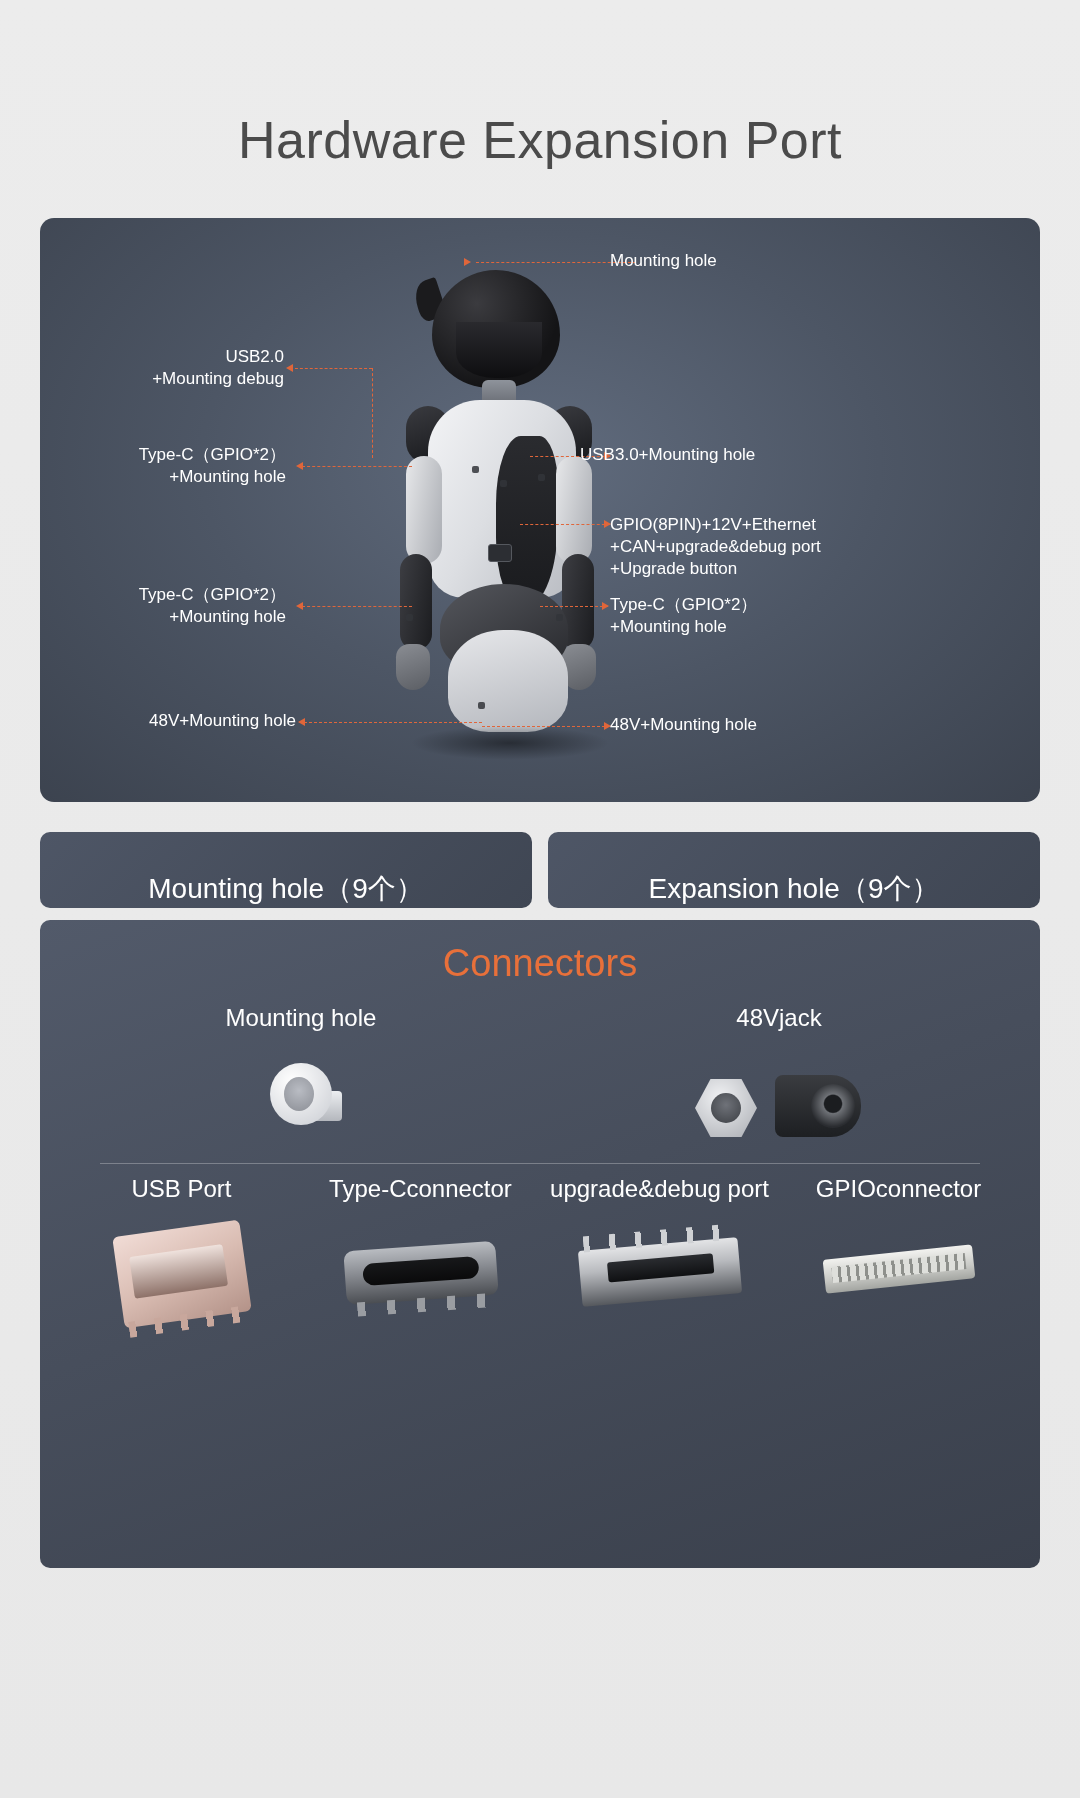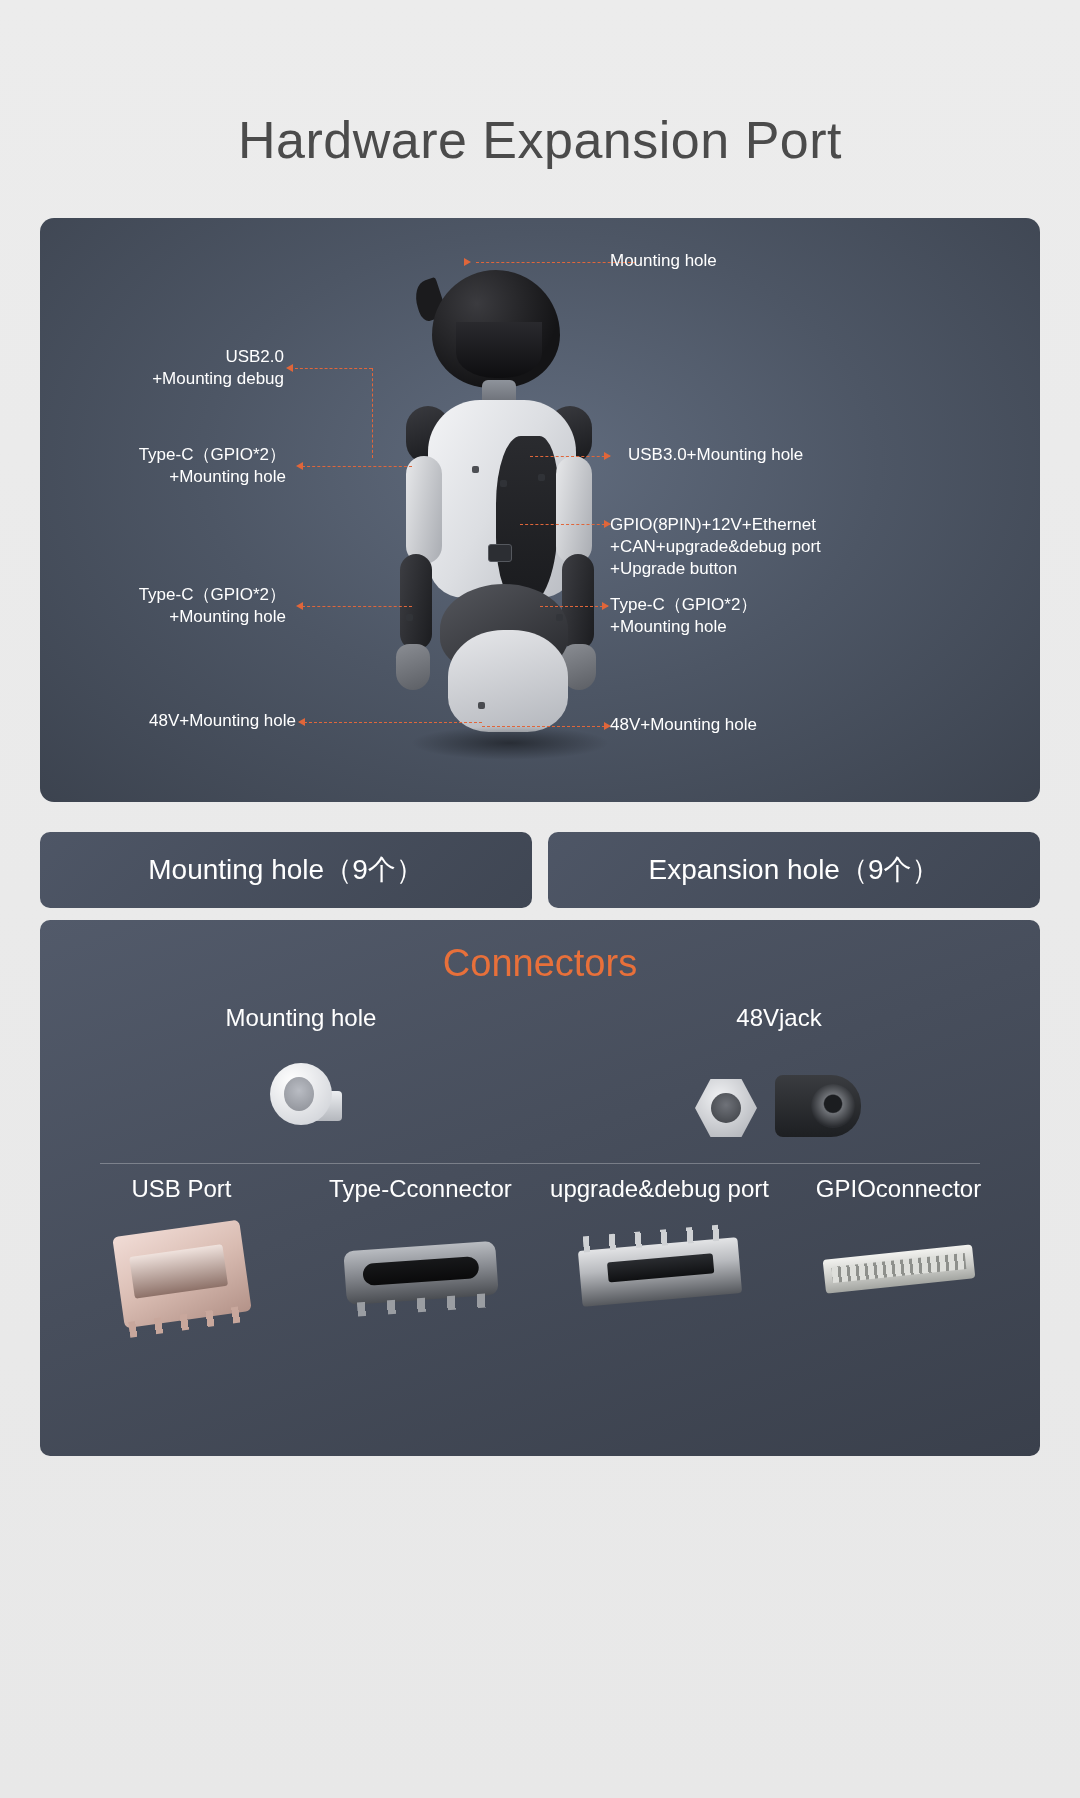--- a/index.html
+++ b/index.html
@@ -223,32 +223,32 @@
     width: 1000px;
     display: flex;
     gap: 16px;
   }
   .card {
     flex: 1;
     height: 76px;
     border-radius: 10px;
     background: linear-gradient(135deg, #4e5666 0%, #3f4653 100%);
     display: flex;
-    align-items: center;
+    align-items: flex-end;
     justify-content: center;
     color: #ffffff;
     font-size: 28px;
   }
   
   .connectors {
     position: absolute;
     left: 40px;
     top: 920px;
     width: 1000px;
-    height: 536px;
+    height: 648px;
     border-radius: 10px;
     background: linear-gradient(160deg, #525a6a 0%, #474e5c 45%, #3a404c 100%);
   }
   .connectors-title {
     text-align: center;
     color: #e8703a;
     font-size: 38px;
     font-weight: 400;
     padding-top: 22px;
   }
@@ -493,21 +493,21 @@
 +Mounting debug</div>
 
       <div class="callout left" style="left:10px; top:226px; width:236px;">Type-C（GPIO*2）
 +Mounting hole</div>
 
       <div class="callout left" style="left:10px; top:366px; width:236px;">Type-C（GPIO*2）
 +Mounting hole</div>
 
       <div class="callout left" style="left:40px; top:492px; width:216px;">48V+Mounting hole</div>
 
-      <div class="callout right" style="left:588px; top:226px;">USB3.0+Mounting hole</div>
+      <div class="callout right" style="left:540px; top:226px;">USB3.0+Mounting hole</div>
 
       <div class="callout right" style="left:570px; top:296px;">GPIO(8PIN)+12V+Ethernet
 +CAN+upgrade&amp;debug port
 +Upgrade button</div>
 
       <div class="callout right" style="left:570px; top:376px;">Type-C（GPIO*2）
 +Mounting hole</div>
 
       <div class="callout right" style="left:570px; top:496px;">48V+Mounting hole</div>
 

